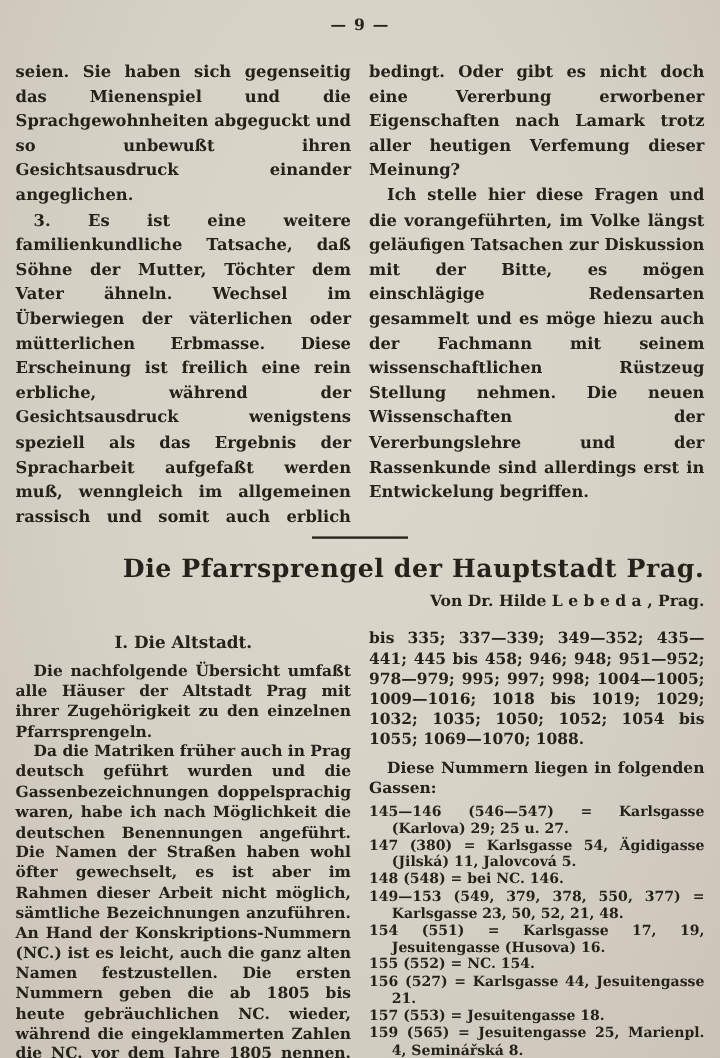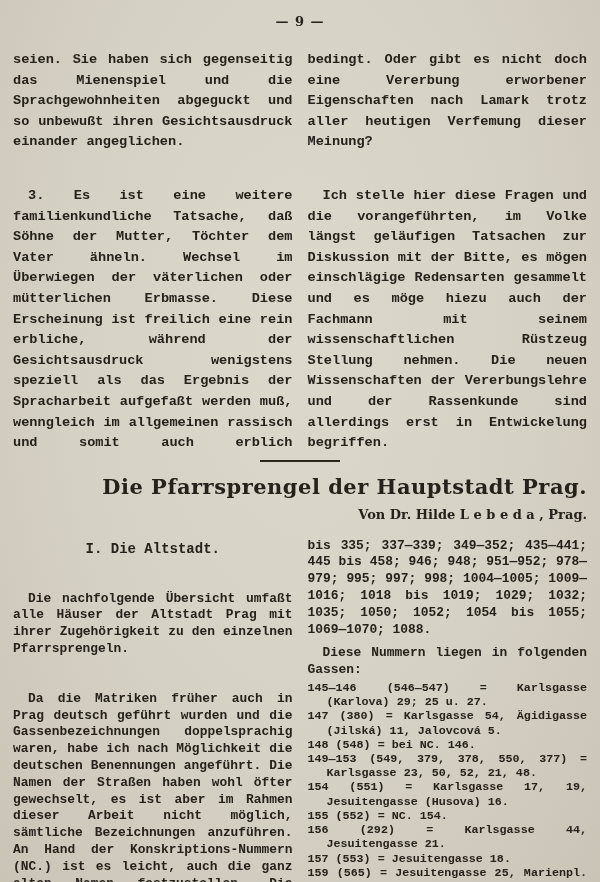--- a/index.html
+++ b/index.html
@@ -14,25 +14,25 @@
     box-sizing:border-box;
     padding:14px 13px 0 13px;
   }
   .pageno{
     text-align:center;
     font-size:13px;line-height:16px;
     margin-bottom:20px;
     letter-spacing:1px;
   }
   .cols{display:flex;gap:15px;}
-  .col{flex:1 1 0;min-width:0;font-family:Liberation Mono, monospace;}
+  .col{flex:1 1 0;min-width:0;}
   p{margin:0;text-align:justify;}
   .top-body p{font-size:13.6px;line-height:20.6px;}
   .main-body p{font-size:12.9px;line-height:16.8px;}
-  .ind{text-indent:15px;margin-top:33px;}
+  .ind{text-indent:15px;}
   .noind{text-indent:0;}
   .cont-last{text-align-last:justify;}
   .rule{
     width:80px;height:2px;background:#2a251d;
     margin:6px auto 0 auto;
   }
   .title{
     margin:12px 0 0 0;
     text-align:right;
     font-size:21px;line-height:26px;
@@ -95,21 +95,21 @@
     <div class="col">
       <p class="small noind">bis 335; 337—339; 349—352; 435—441; 445 bis 458; 946; 948; 951—952; 978—979; 995; 997; 998; 1004—1005; 1009—1016; 1018 bis 1019; 1029; 1032; 1035; 1050; 1052; 1054 bis 1055; 1069—1070; 1088.</p>
       <p class="small gassen">Diese Nummern liegen in folgenden Gassen:</p>
       <div class="entries">
         <div class="entry">145—146 (546—547) = Karlsgasse (Karlova) 29; 25 u. 27.</div>
         <div class="entry">147 (380) = Karlsgasse 54, Ägidigasse (Jilská) 11, Jalovcová 5.</div>
         <div class="entry">148 (548) = bei NC. 146.</div>
         <div class="entry">149—153 (549, 379, 378, 550, 377) = Karlsgasse 23, 50, 52, 21, 48.</div>
         <div class="entry">154 (551) = Karlsgasse 17, 19, Jesuitengasse (Husova) 16.</div>
         <div class="entry">155 (552) = NC. 154.</div>
-        <div class="entry">156 (292) = Karlsgasse 44, Jesuitengasse 21.</div>
+        <div class="entry">156 (527) = Karlsgasse 44, Jesuitengasse 21.</div>
         <div class="entry">157 (553) = Jesuitengasse 18.</div>
         <div class="entry">159 (565) = Jesuitengasse 25, Marienpl. 4, Seminářská 8.</div>
 
       </div>
     </div>
 
   </div>
 </div>
 
 </body></html>

